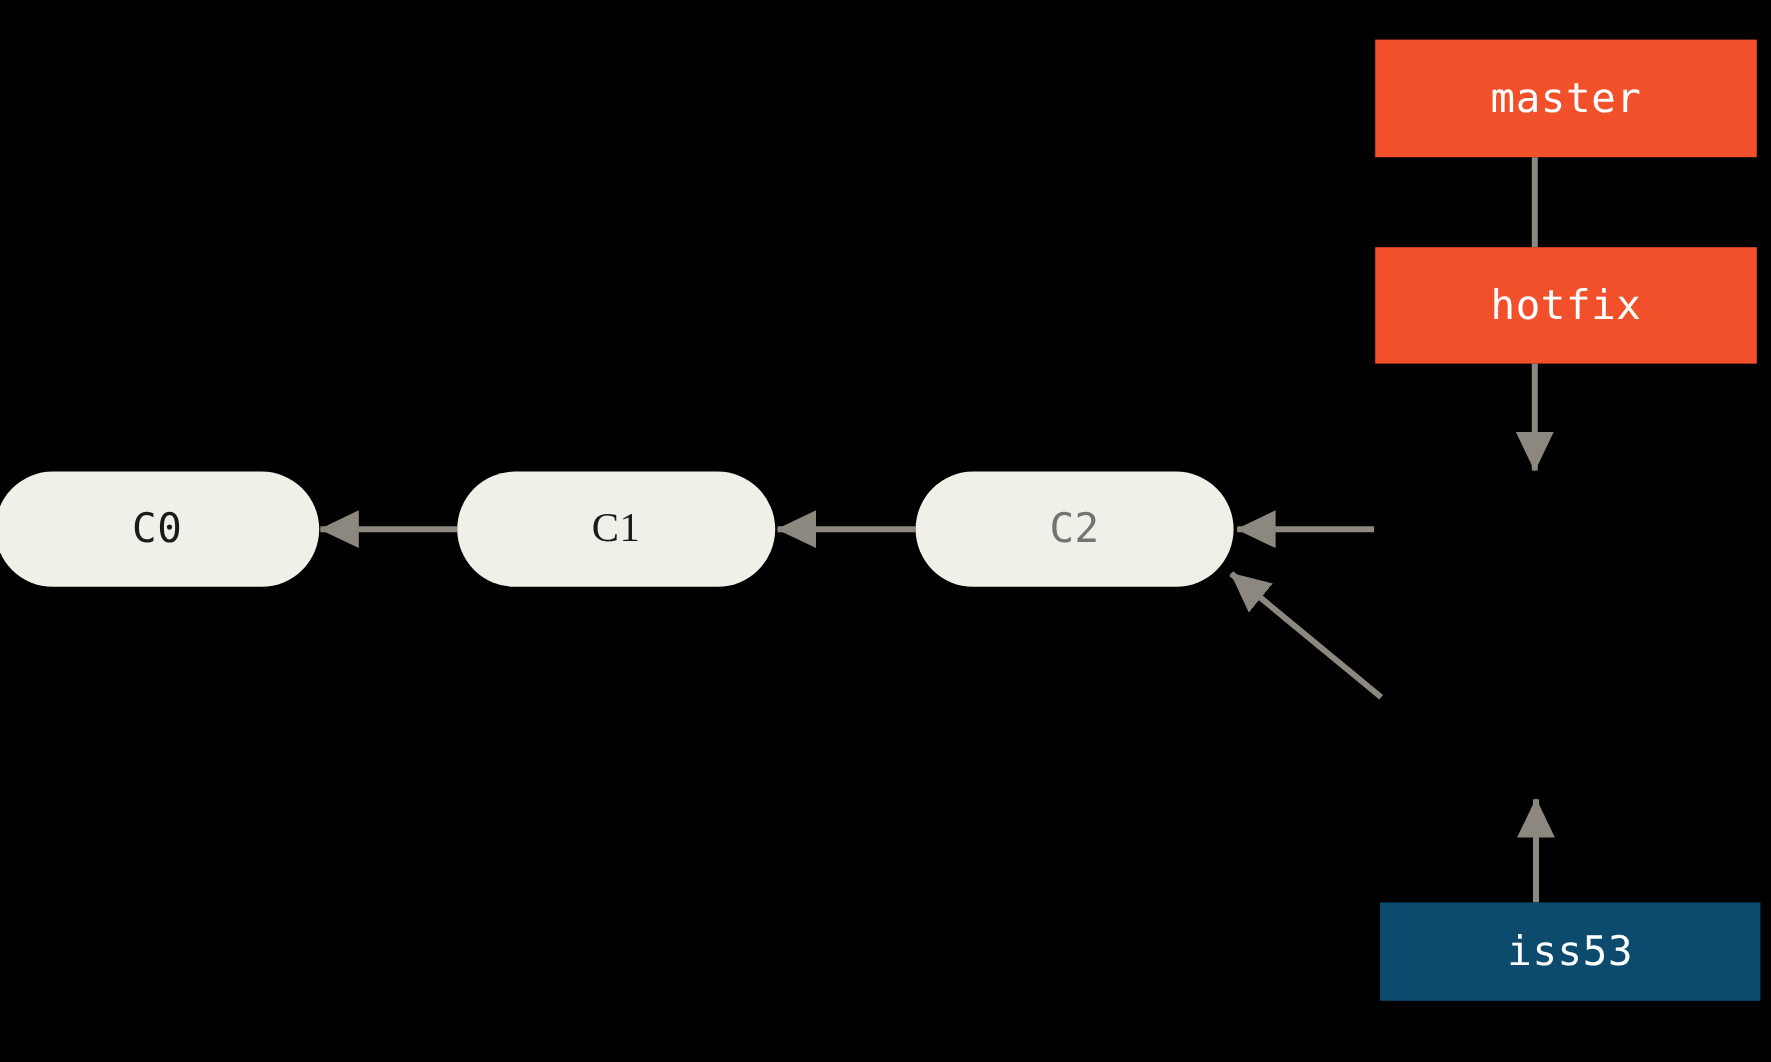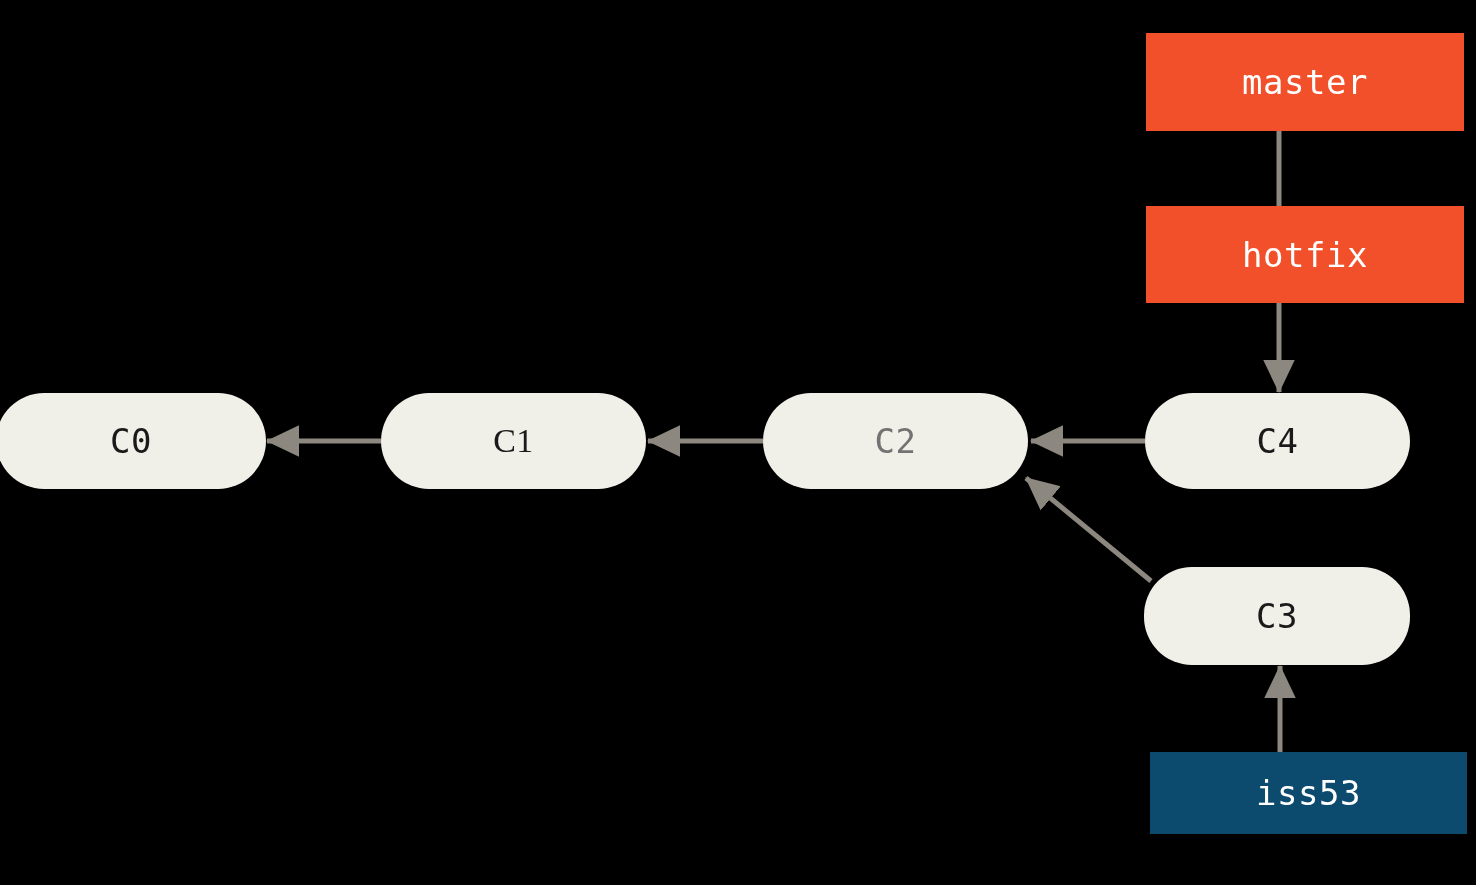--- a/index.html
+++ b/index.html
@@ -75,26 +75,20 @@
 
   <div class="commit-node" style="left: -4px; top: 393px; width: 270px; height: 96px; background: rgb(240, 239, 232); color: rgb(26, 26, 26);">
     <span>C0</span>
   </div>
   <div class="commit-node" style="left: 381px; top: 393px; width: 265px; height: 96px; background: rgb(240, 239, 232); color: rgb(26, 26, 26); font-family: Liberation Serif, serif;">
     <span>C1</span>
   </div>
   <div class="commit-node" style="left: 763px; top: 393px; width: 265px; height: 96px; background: rgb(240, 239, 232); color: #737373;">
     <span>C2</span>
   </div>
-  <div class="commit-node" style="left: 1145px; top: 393px; width: 265px; height: 96px; background: rgb(240, 239, 232); color: rgb(26, 26, 26);">
-    <span>C4</span>
-  </div>
-  <div class="commit-node" style="left: 1144px; top: 567px; width: 266px; height: 98px; background: rgb(240, 239, 232); color: rgb(26, 26, 26);">
-    <span>C3</span>
-  </div>
 
   <div class="branch-label" style="left: 1146px; top: 206px; width: 318px; height: 97px; background: rgb(242, 80, 42); color: rgb(255, 255, 255);">
     <span>hotfix</span>
   </div>
   <div class="branch-label" style="left: 1146px; top: 33px; width: 318px; height: 98px; background: rgb(242, 80, 42); color: rgb(255, 255, 255);">
     <span>master</span>
   </div>
   <div class="branch-label" style="left: 1150px; top: 752px; width: 317px; height: 82px; background: #0c4a6e; color: rgb(255, 255, 255);">
     <span>iss53</span>
   </div>

